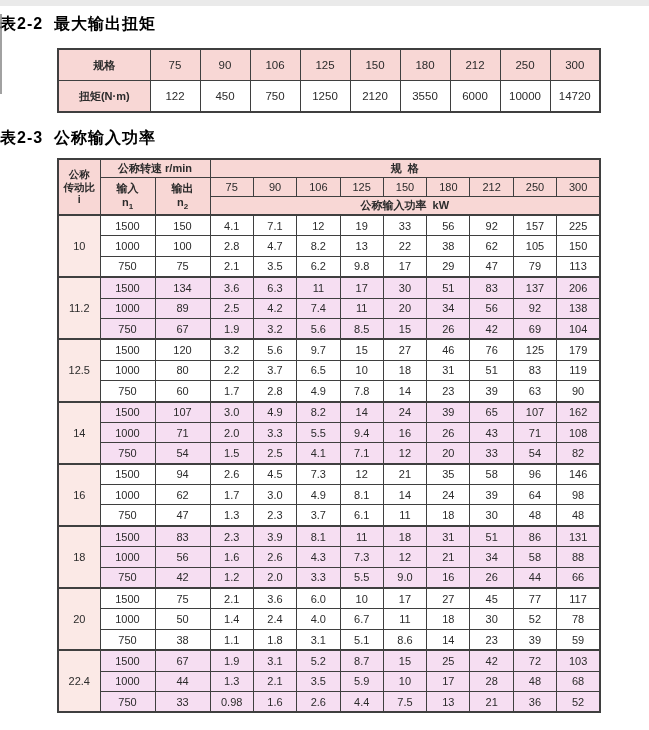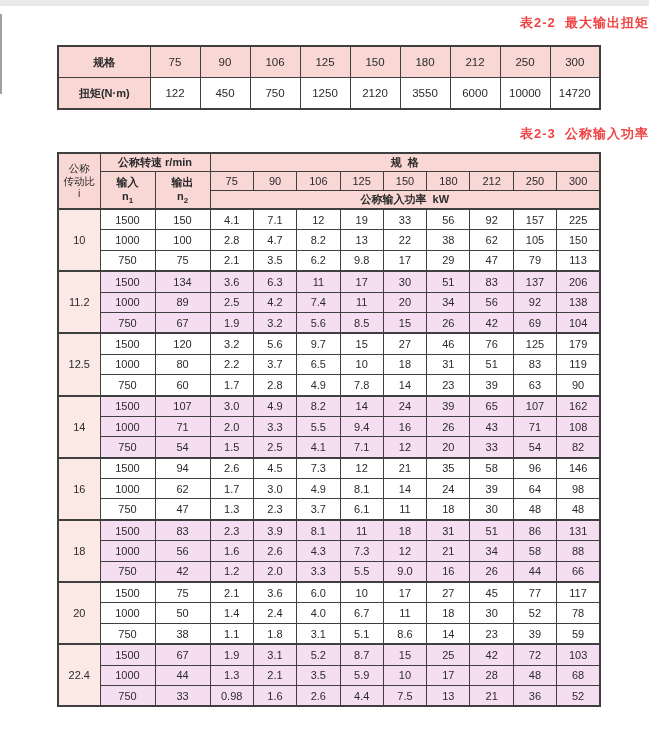--- a/index.html
+++ b/index.html
@@ -4,22 +4,22 @@
 <style>
   html,body{margin:0;padding:0;}
   body{
     width:649px;height:730px;background:#ffffff;position:relative;overflow:hidden;
     font-family:"Liberation Sans","DejaVu Sans",sans-serif;
     color:var(--text,#2b2b2b);
   }
   .top-strip{position:absolute;top:0;left:0;width:649px;height:6px;background:var(--scan-gray,#eaeaea);}
   .left-mark{position:absolute;top:14px;left:0;width:2px;height:80px;background:#6f6f6f;opacity:.65;}
   .title{
-    margin:14px 0 13px;text-align:right;font-size:13px;font-weight:700;
-    white-space:pre;letter-spacing:1px;color:#ef4444;
+    margin:14px 0 13px;text-align:left;font-size:16px;font-weight:700;
+    white-space:pre;letter-spacing:1px;color:#000000;
   }
   .title2{margin:15px 0 9px;}
   table{
     border-collapse:collapse;table-layout:fixed;width:544px;margin-left:57px;
     border:2px solid var(--border,#3f3f3f);
   }
   th,td{
     border:1px solid var(--border,#3f3f3f);
     text-align:center;vertical-align:middle;padding:0;font-weight:400;
     overflow:hidden;
@@ -27,21 +27,21 @@
   
   .t22 th,.t22 td{height:30px;font-size:11.5px;}
   .t22 th{background:var(--header-pink,#f8d7d5);font-weight:700;font-size:11px;}
   .t22 th.hdr{font-weight:400;font-size:11.5px;}
   .t22 td.white{background:#ffffff;}
   .t22 td.lav{background:var(--row-pink,#f6def2);}
   
   .t23{font-size:11px;}
   .t23 thead th{background:var(--header-pink,#f8d7d5);height:17px;font-weight:700;font-size:11px;white-space:pre;}
   .t23 thead th.spec-num{font-weight:400;font-size:11px;height:18px;}
-  .t23 thead th.ratio-hdr{font-size:10.5px;line-height:1.2;font-weight:400;}
+  .t23 thead th.ratio-hdr{font-size:10.5px;line-height:1.2;font-weight:700;}
   .t23 thead th.io{line-height:1.25;}
   .t23 tbody td{height:19.4px;background:#ffffff;font-size:11px;}
   .t23 tr.shaded td{background:var(--row-pink,#f6def2);}
   .t23 tbody td.ratio-cell{background:var(--ratio-pink,#fbe9e6);font-size:11px;}
   .gtop{border-top:2px solid var(--border,#3f3f3f);}
   sub{font-size:8px;line-height:0;}
 </style>
 </head>
 <body>
 

